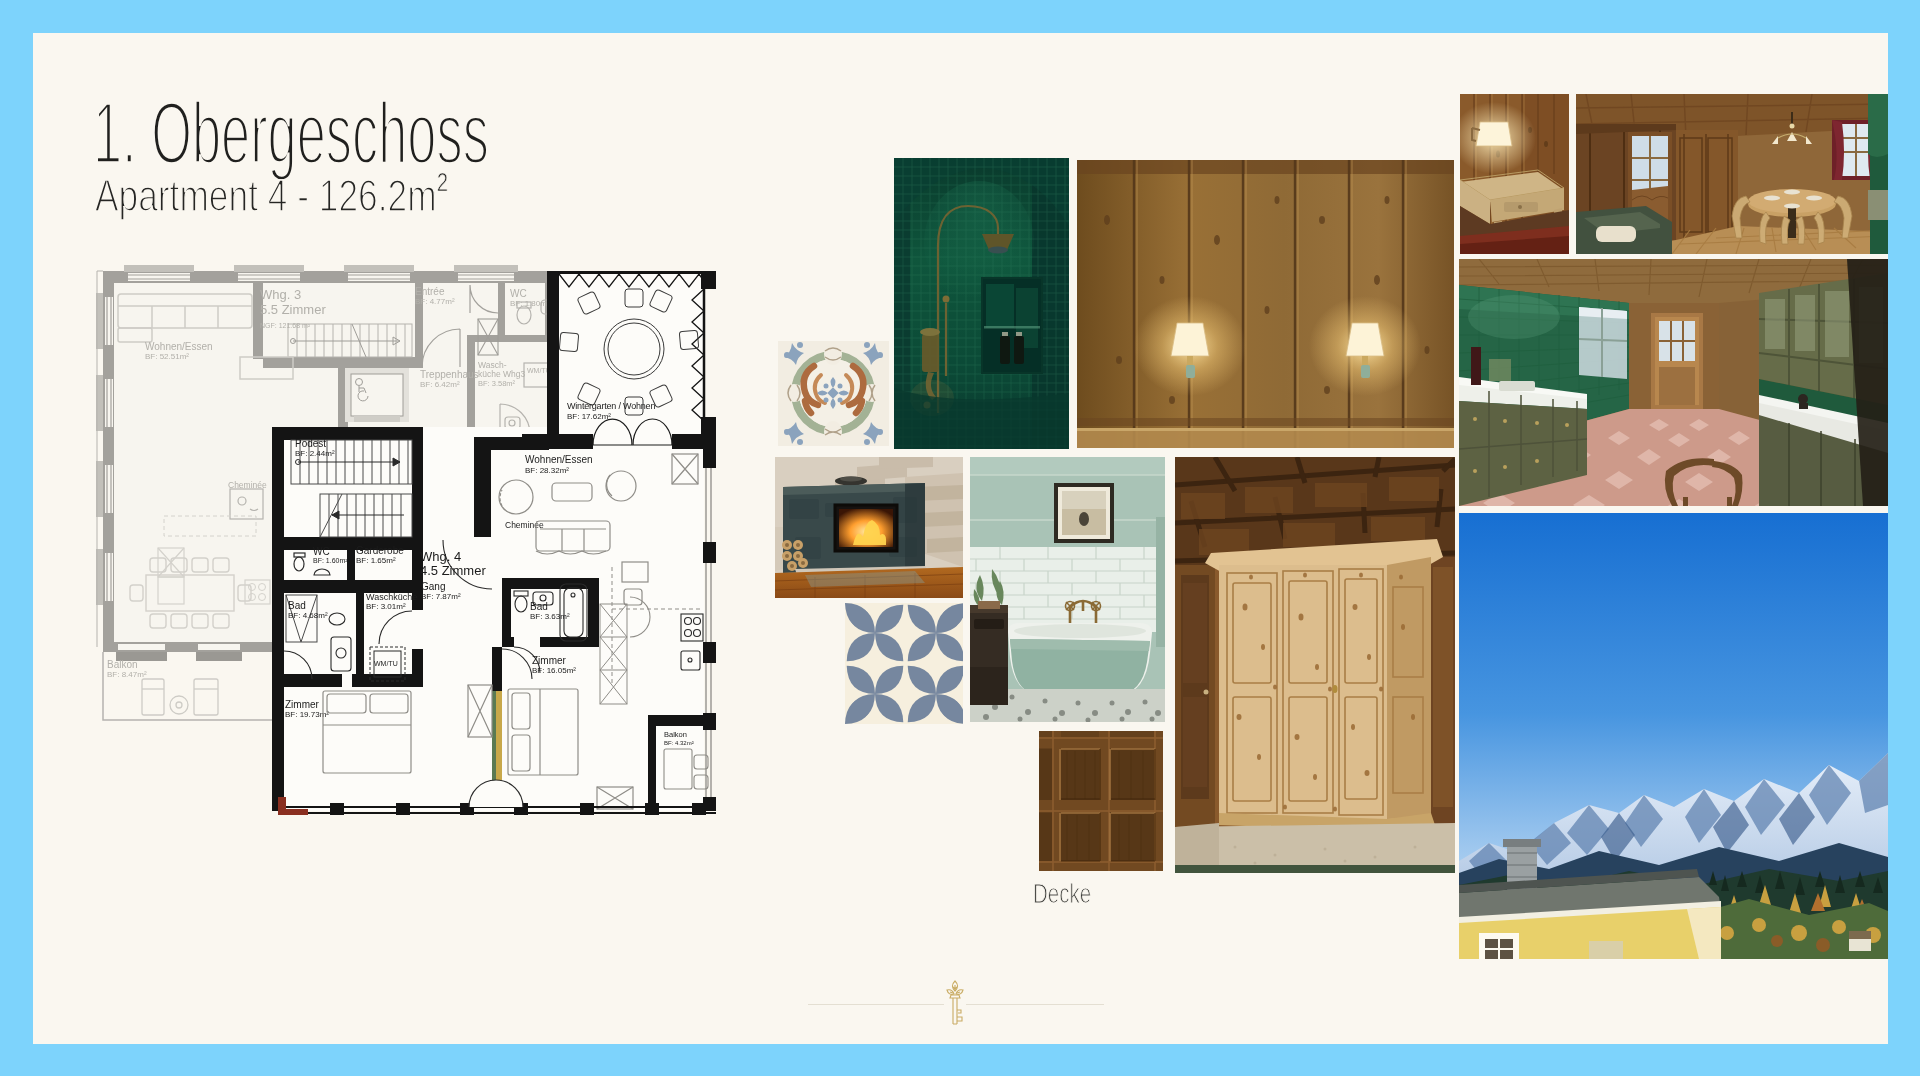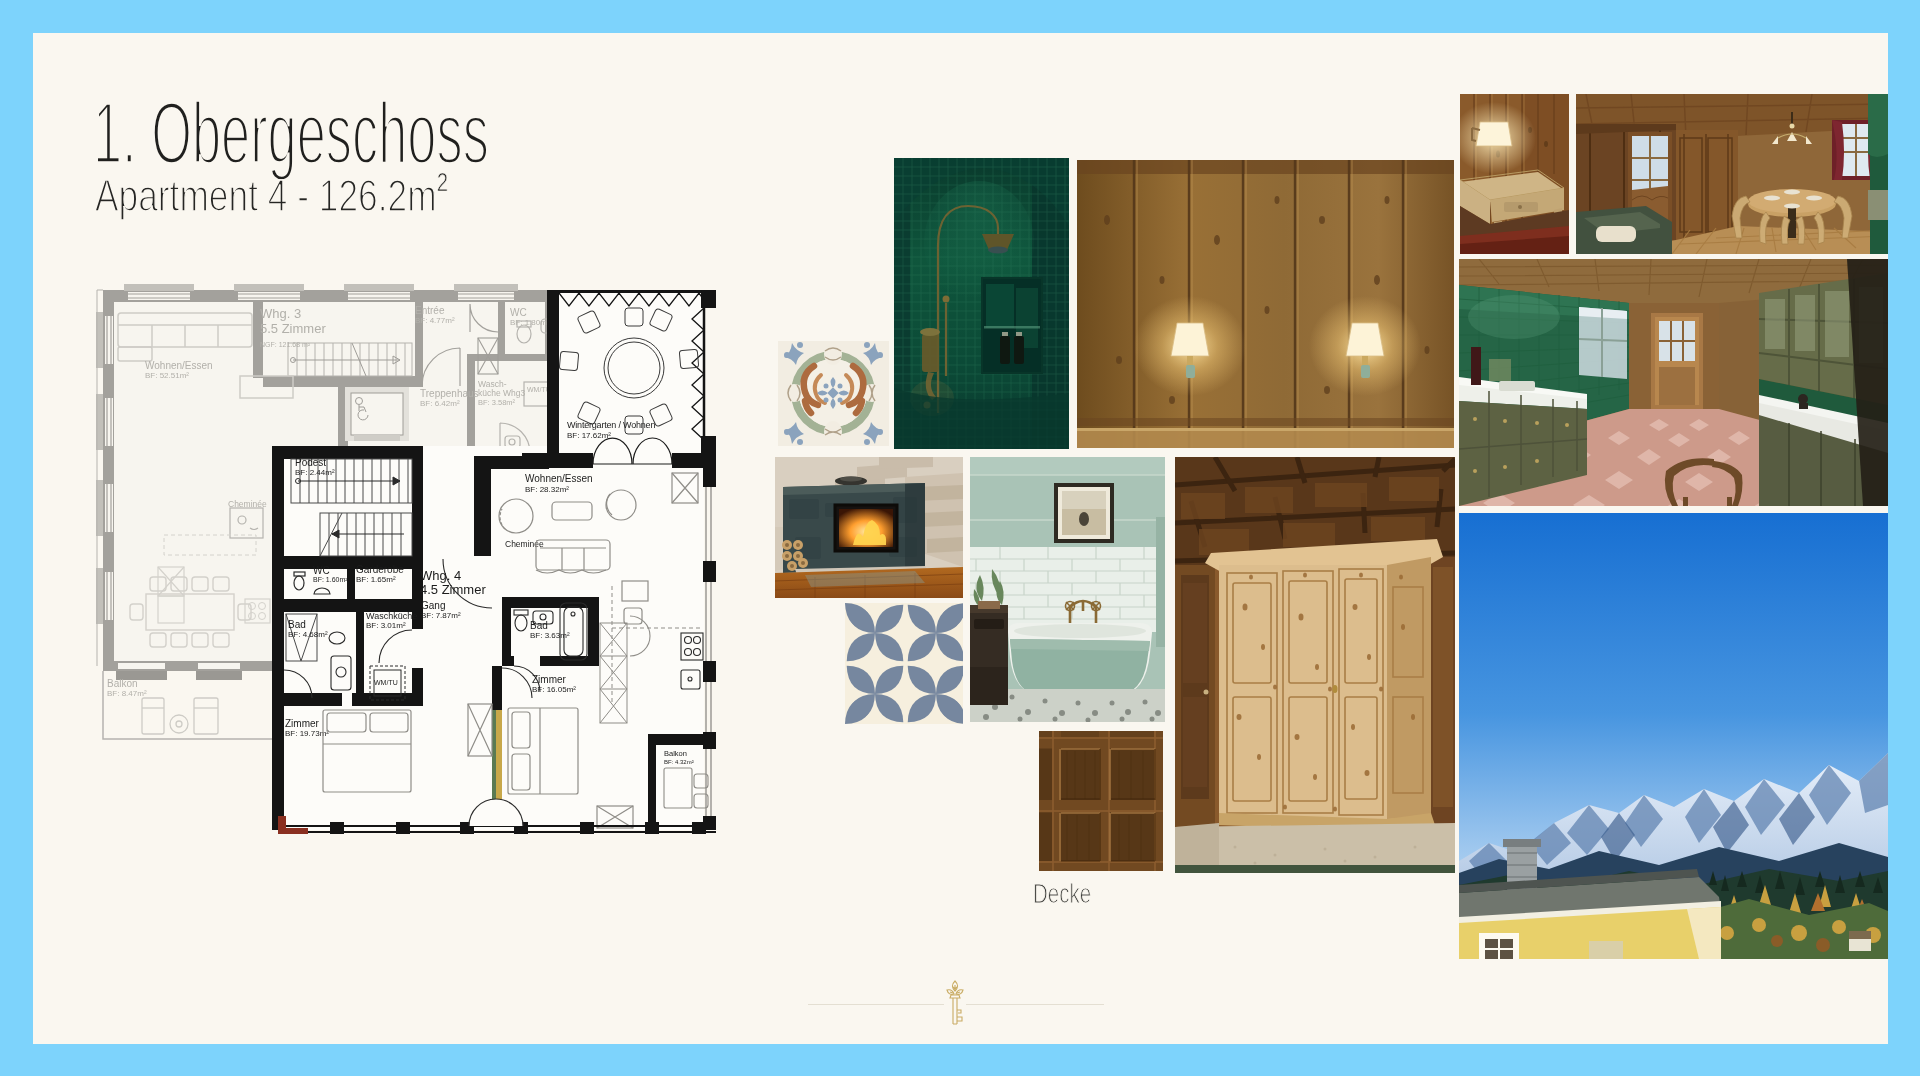--- a/index.html
+++ b/index.html
@@ -750,21 +750,21 @@
 <path d="M0,410 L262,394 L262,446 L0,446 Z" fill="#e8d06a"></path>
 <path d="M228,396 L262,394 L262,446 L240,446 Z" fill="#f4e8c0"></path>
 <rect x="20" y="420" width="40" height="26" fill="#fdfaf0"></rect>
 <rect x="26" y="426" width="28" height="20" fill="#5d5242"></rect>
 <path d="M26,436 h28 M40,426 v20" stroke="#fdfaf0" stroke-width="2"></path>
 <rect x="130" y="428" width="34" height="18" fill="#d9cfa8"></rect>
 </g>
 </svg>
     </div>
 
-<div class="ph" id="plan" style="left:95px;top:284px;width:635px;height:595px;">
+<div class="ph" id="plan" style="left:95px;top:265px;width:635px;height:595px;">
 <svg width="635" height="595" viewBox="95 268 635 595" font-family="Liberation Sans, sans-serif">
 
 <rect x="110" y="282" width="440" height="370" fill="#f7f5ef"></rect>
 <rect x="110" y="560" width="160" height="92" fill="#f7f5ef"></rect>
 
 <g fill="#a3a19c">
 <rect x="103" y="274" width="450" height="12"></rect>
 <rect x="103" y="286" width="11" height="366"></rect>
 </g>
 

